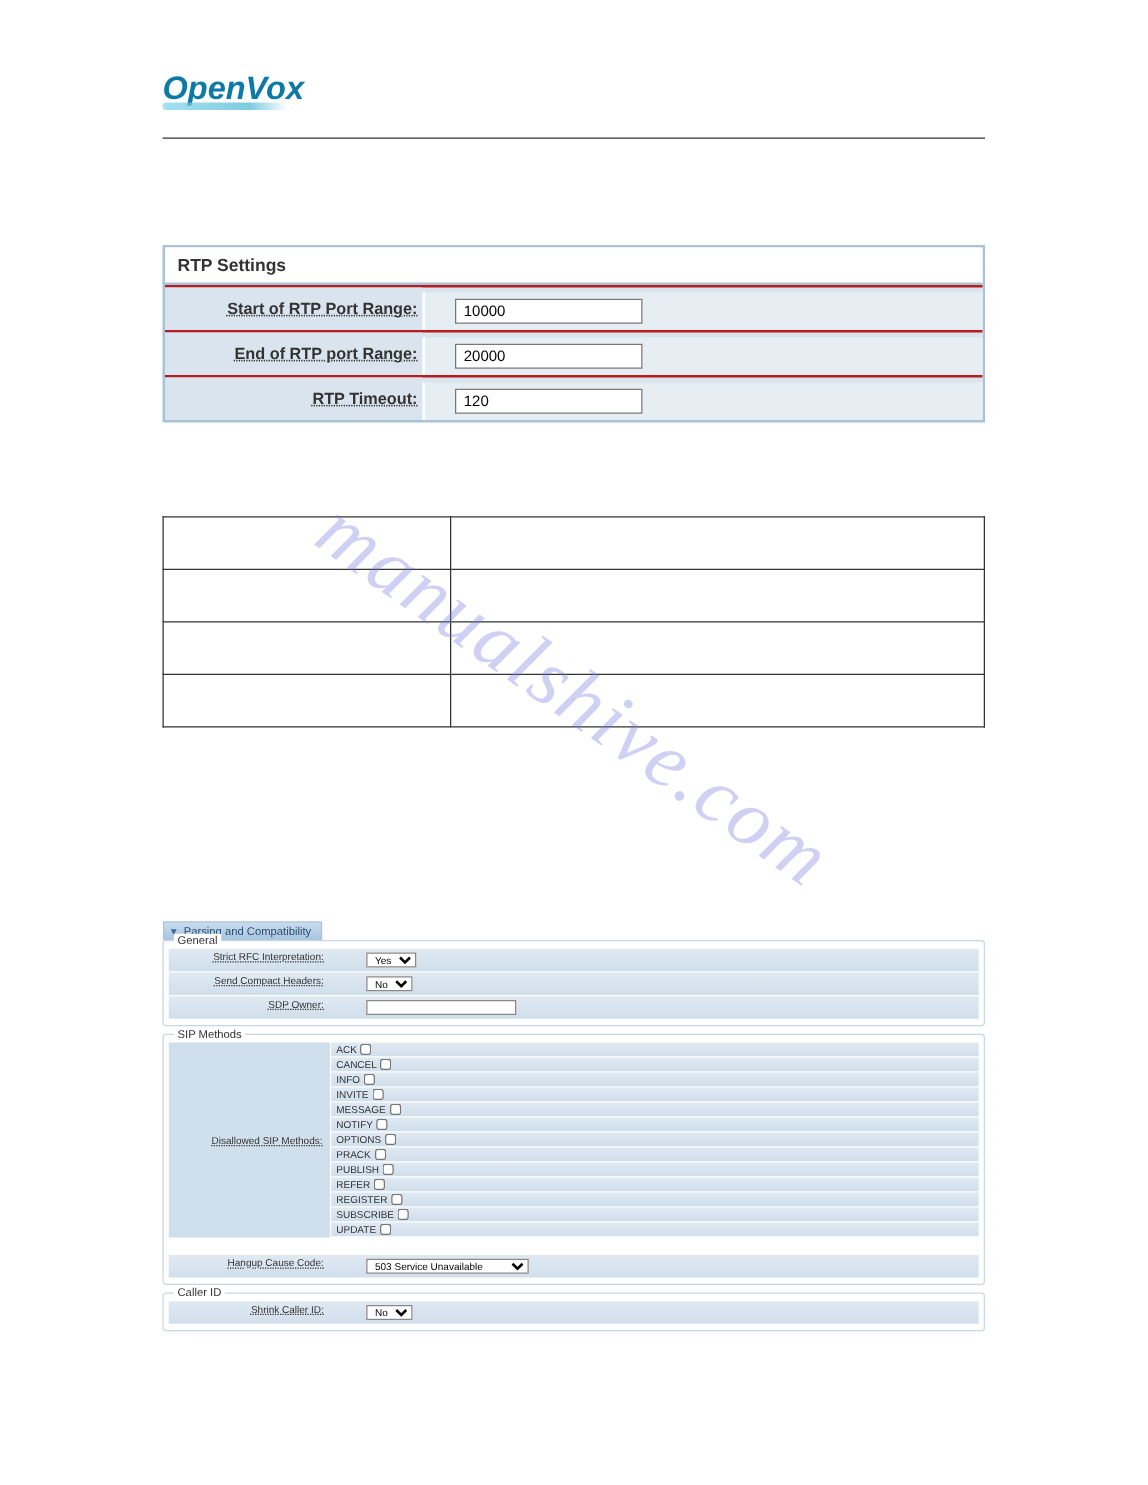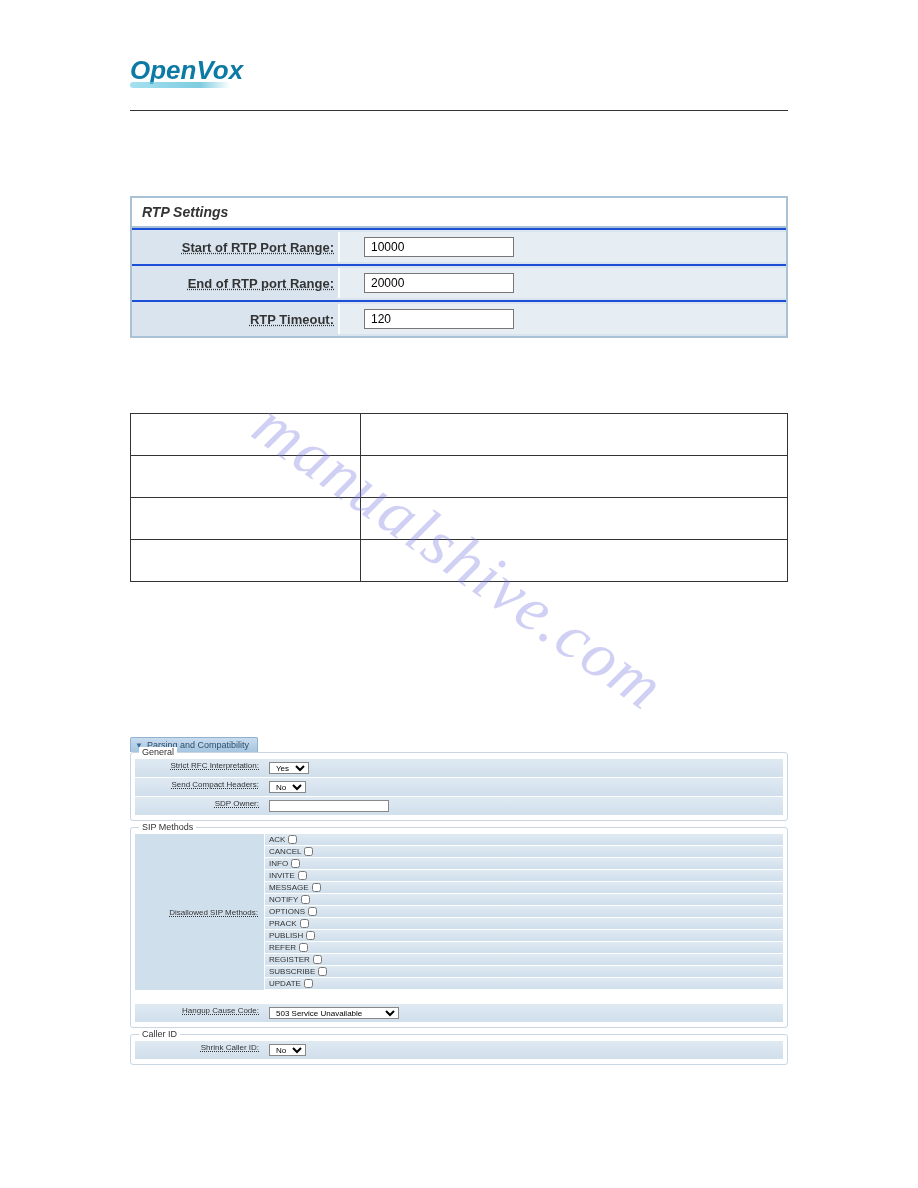--- a/index.html
+++ b/index.html
@@ -6,41 +6,41 @@
   body { font-family: Arial, sans-serif; background: #fff; width: 918px; position: relative; }
   .page { padding: 55px 130px 40px 130px; }
   .logo { font-family: Arial, sans-serif; font-style: italic; font-weight: bold; font-size: 26px; color: #0d7aa5; margin-bottom: 18px; position: relative; display: inline-block; }
   .logo-underline { position: absolute; left: 0; bottom: -2px; width: 100px; height: 6px; background: linear-gradient(to right, #7fd4ea 0%, #48b6d2 70%, rgba(255,255,255,0) 100%); border-radius: 3px; opacity: 0.7; }
   .hr { border-top: 1px solid #333; margin-top: 6px; }
 
   .watermark { position: absolute; left: 50%; top: 50%; transform: translate(-50%,-50%) rotate(35deg); font-size: 65px; font-style: italic; color: rgba(118,120,220,0.35); font-family: Georgia, serif; pointer-events: none; z-index: 5; white-space: nowrap; letter-spacing: 2px; }
 
   
   .rtp-panel { margin-top: 85px; border: 2px solid #a9c2d6; }
-  .rtp-title { background: #fff; font-weight: bold; font-size: 14px; padding: 6px 10px; border-bottom: 2px solid #a9c2d6; color: #333; font-style: italic; }
-  .rtp-row { display: flex; align-items: center; background: #d9e4ee; border-top: 2px solid #1d4ed8; }
+  .rtp-title { background: #fff; font-weight: bold; font-size: 14px; padding: 6px 10px; border-bottom: 2px solid #a9c2d6; color: #333; }
+  .rtp-row { display: flex; align-items: flex-end; background: #d9e4ee; border-top: 2px solid #b91c1c; }
   .rtp-row:first-of-type { border-top: none; }
   .rtp-label-wrap { flex: 0 0 206px; text-align: right; background: #d9e4ee; padding: 8px 4px 8px 0; }
   .rtp-label-text { font-weight: bold; font-size: 13px; color: #333; text-decoration: underline dotted; }
   .rtp-value { flex: 1; background: #e6edf3; padding: 5px 24px; border-left: 2px solid #fff; }
   .rtp-input { width: 150px; height: 20px; border: 1px solid #777; font-size: 12px; padding: 2px 6px; font-family: inherit; }
 
   
   .instr-table { margin-top: 75px; border-collapse: collapse; width: 100%; }
   .instr-table td { border: 1px solid #333; height: 42px; }
   .instr-table td:first-child { width: 35%; }
 
   
   .parsing-wrap { margin-top: 155px; font-size: 9px; border-radius: 2px; }
   .parsing-tab { display: inline-flex; align-items: center; background: linear-gradient(#c9dcee,#a6c5e0); border: 1px solid #8fb2d0; border-bottom: none; border-radius: 2px 2px 0 0; padding: 2px 8px 2px 4px; font-size: 9px; color: #2a4d6c; }
   .parsing-tab .tri { font-size: 8px; margin-right: 4px; color: #3a6d9a; }
   .fieldset { border: 1px solid #c8d7e3; border-radius: 3px; padding: 6px 4px 4px 4px; margin-bottom: 6px; position: relative; }
   .fieldset-legend { position: absolute; top: -6px; left: 8px; background: #fff; font-size: 9px; color: #333; padding: 0 3px; text-align: right; }
 
-  .cfg-row { display: flex; background: linear-gradient(#dfe9f2,#d0dfec); margin-bottom: 1px; }
+  .cfg-row { display: flex; background: linear-gradient(#dfe9f2,#d0dfec); margin-bottom: 1px; gap: 24px; }
   .cfg-label { flex: 0 0 130px; text-align: right; padding: 2px 6px 2px 2px; font-size: 8px; color: #333; text-decoration: underline dotted; }
   .cfg-value { flex: 1; padding: 3px 4px; }
   .cfg-select { font-size: 8px; height: 12px; border: 1px solid #888; background: #fff; font-family: inherit; padding: 0 2px; }
   .cfg-input { font-size: 8px; height: 12px; width: 120px; border: 1px solid #888; background: #fff; font-family: inherit; }
 
   .sip-wrap { display: flex; }
   .sip-label-col { flex: 0 0 130px; background: #d0dfec; display: flex; align-items: center; justify-content: flex-end; padding-right: 6px; font-size: 8px; color: #333; text-decoration: underline dotted; border-right: 1px solid #fff; }
   .sip-methods-col { flex: 1; }
   .sip-method-row { background: linear-gradient(#dfe9f2,#d0dfec); margin-bottom: 1px; padding: 1px 4px; display: flex; align-items: center; }
   .sip-method-row label { font-size: 8px; color: #333; }

